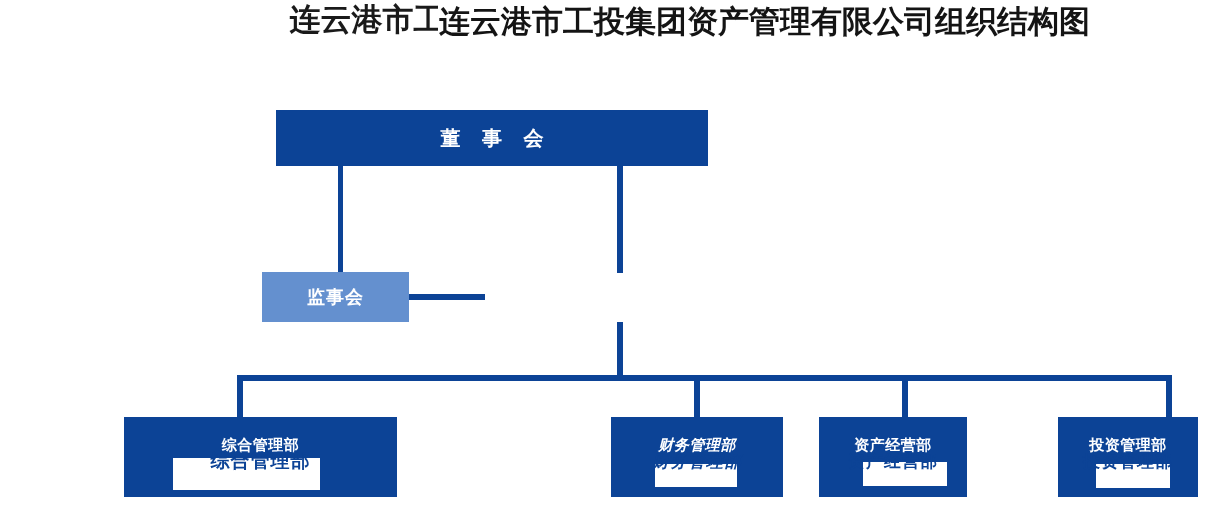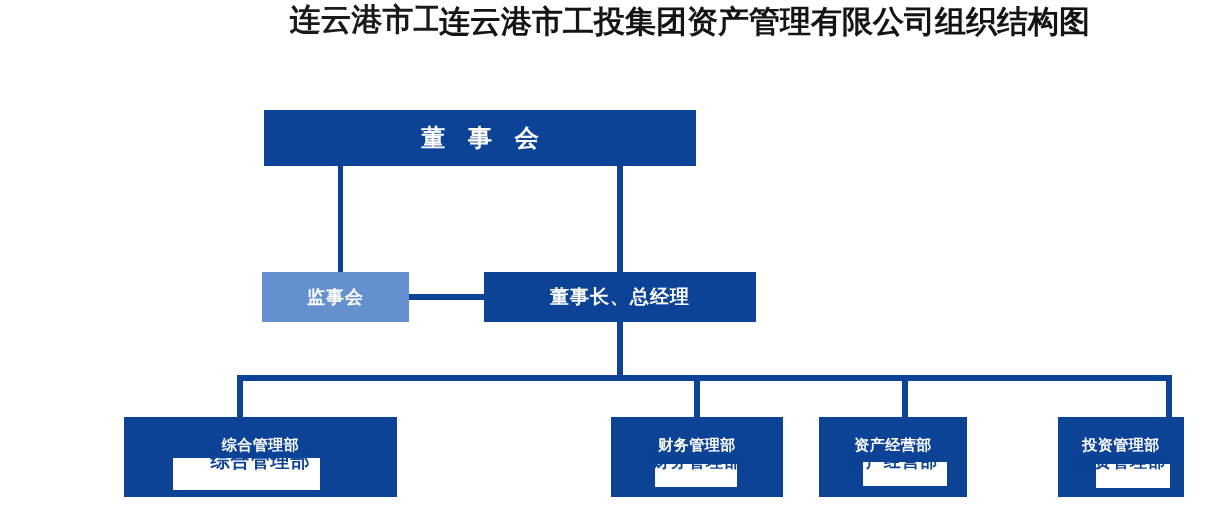--- a/index.html
+++ b/index.html
@@ -58,22 +58,22 @@
     display: flex;
     align-items: center;
     justify-content: center;
     color: #ffffff;
     font-weight: 700;
   }
   .node-dark { background: #0c4396; }
   .node-light { background: #6490cf; align-items: center; }
 
   .node-board {
-    left: 264px; top: 110px; width: 432px; height: 56px;
-    font-size: 24px;
+    left: 276px; top: 110px; width: 432px; height: 56px;
+    font-size: 20px;
     letter-spacing: 8px;
     text-indent: 8px;
   }
   .node-supervisor {
     left: 262px; top: 272px; width: 147px; height: 50px;
     font-size: 18px;
     letter-spacing: 1px;
   }
   .node-chairman {
     left: 484px; top: 272px; width: 272px; height: 50px;
@@ -83,23 +83,23 @@
 
   
   .dept {
     position: absolute;
     box-sizing: border-box;
     background: #0c4396;
     top: 417px;
     height: 80px;
   }
   .dept-1 { left: 124px; width: 273px; }
-  .dept-2 { left: 611px; width: 172px; }
+  .dept-2 { left: 611px; width: 172px; font-style: italic; }
   .dept-3 { left: 819px; width: 148px; }
-  .dept-4 { left: 1058px; width: 126px; }
+  .dept-4 { left: 1058px; width: 140px; }
 
   
   .dept-label-top {
     position: absolute;
     left: 0;
     right: 0;
     top: 19px;
     text-align: center;
     color: #ffffff;
     font-size: 15px;
@@ -161,23 +161,20 @@
   <div class="line" style="left:1166px; top:375px; width:6px; height:42px;"></div>
 
   <div class="node node-dark node-board">
     <span>董 事 会</span>
   </div>
 
   <div class="node node-light node-supervisor">
     <span>监事会</span>
   </div>
 
-  <div class="node node-dark node-chairman">
-    <span>董事长、总经理</span>
-  </div>
 
   <div class="dept dept-1">
     <div class="dept-label-top">综合管理部</div>
     <div class="dept-overlay-rect"></div>
     <div class="dept-label-bottom">综合管理部</div>
   </div>
 
   <div class="dept dept-2">
     <div class="dept-label-top">财务管理部</div>
     <div class="dept-overlay-rect"></div>

